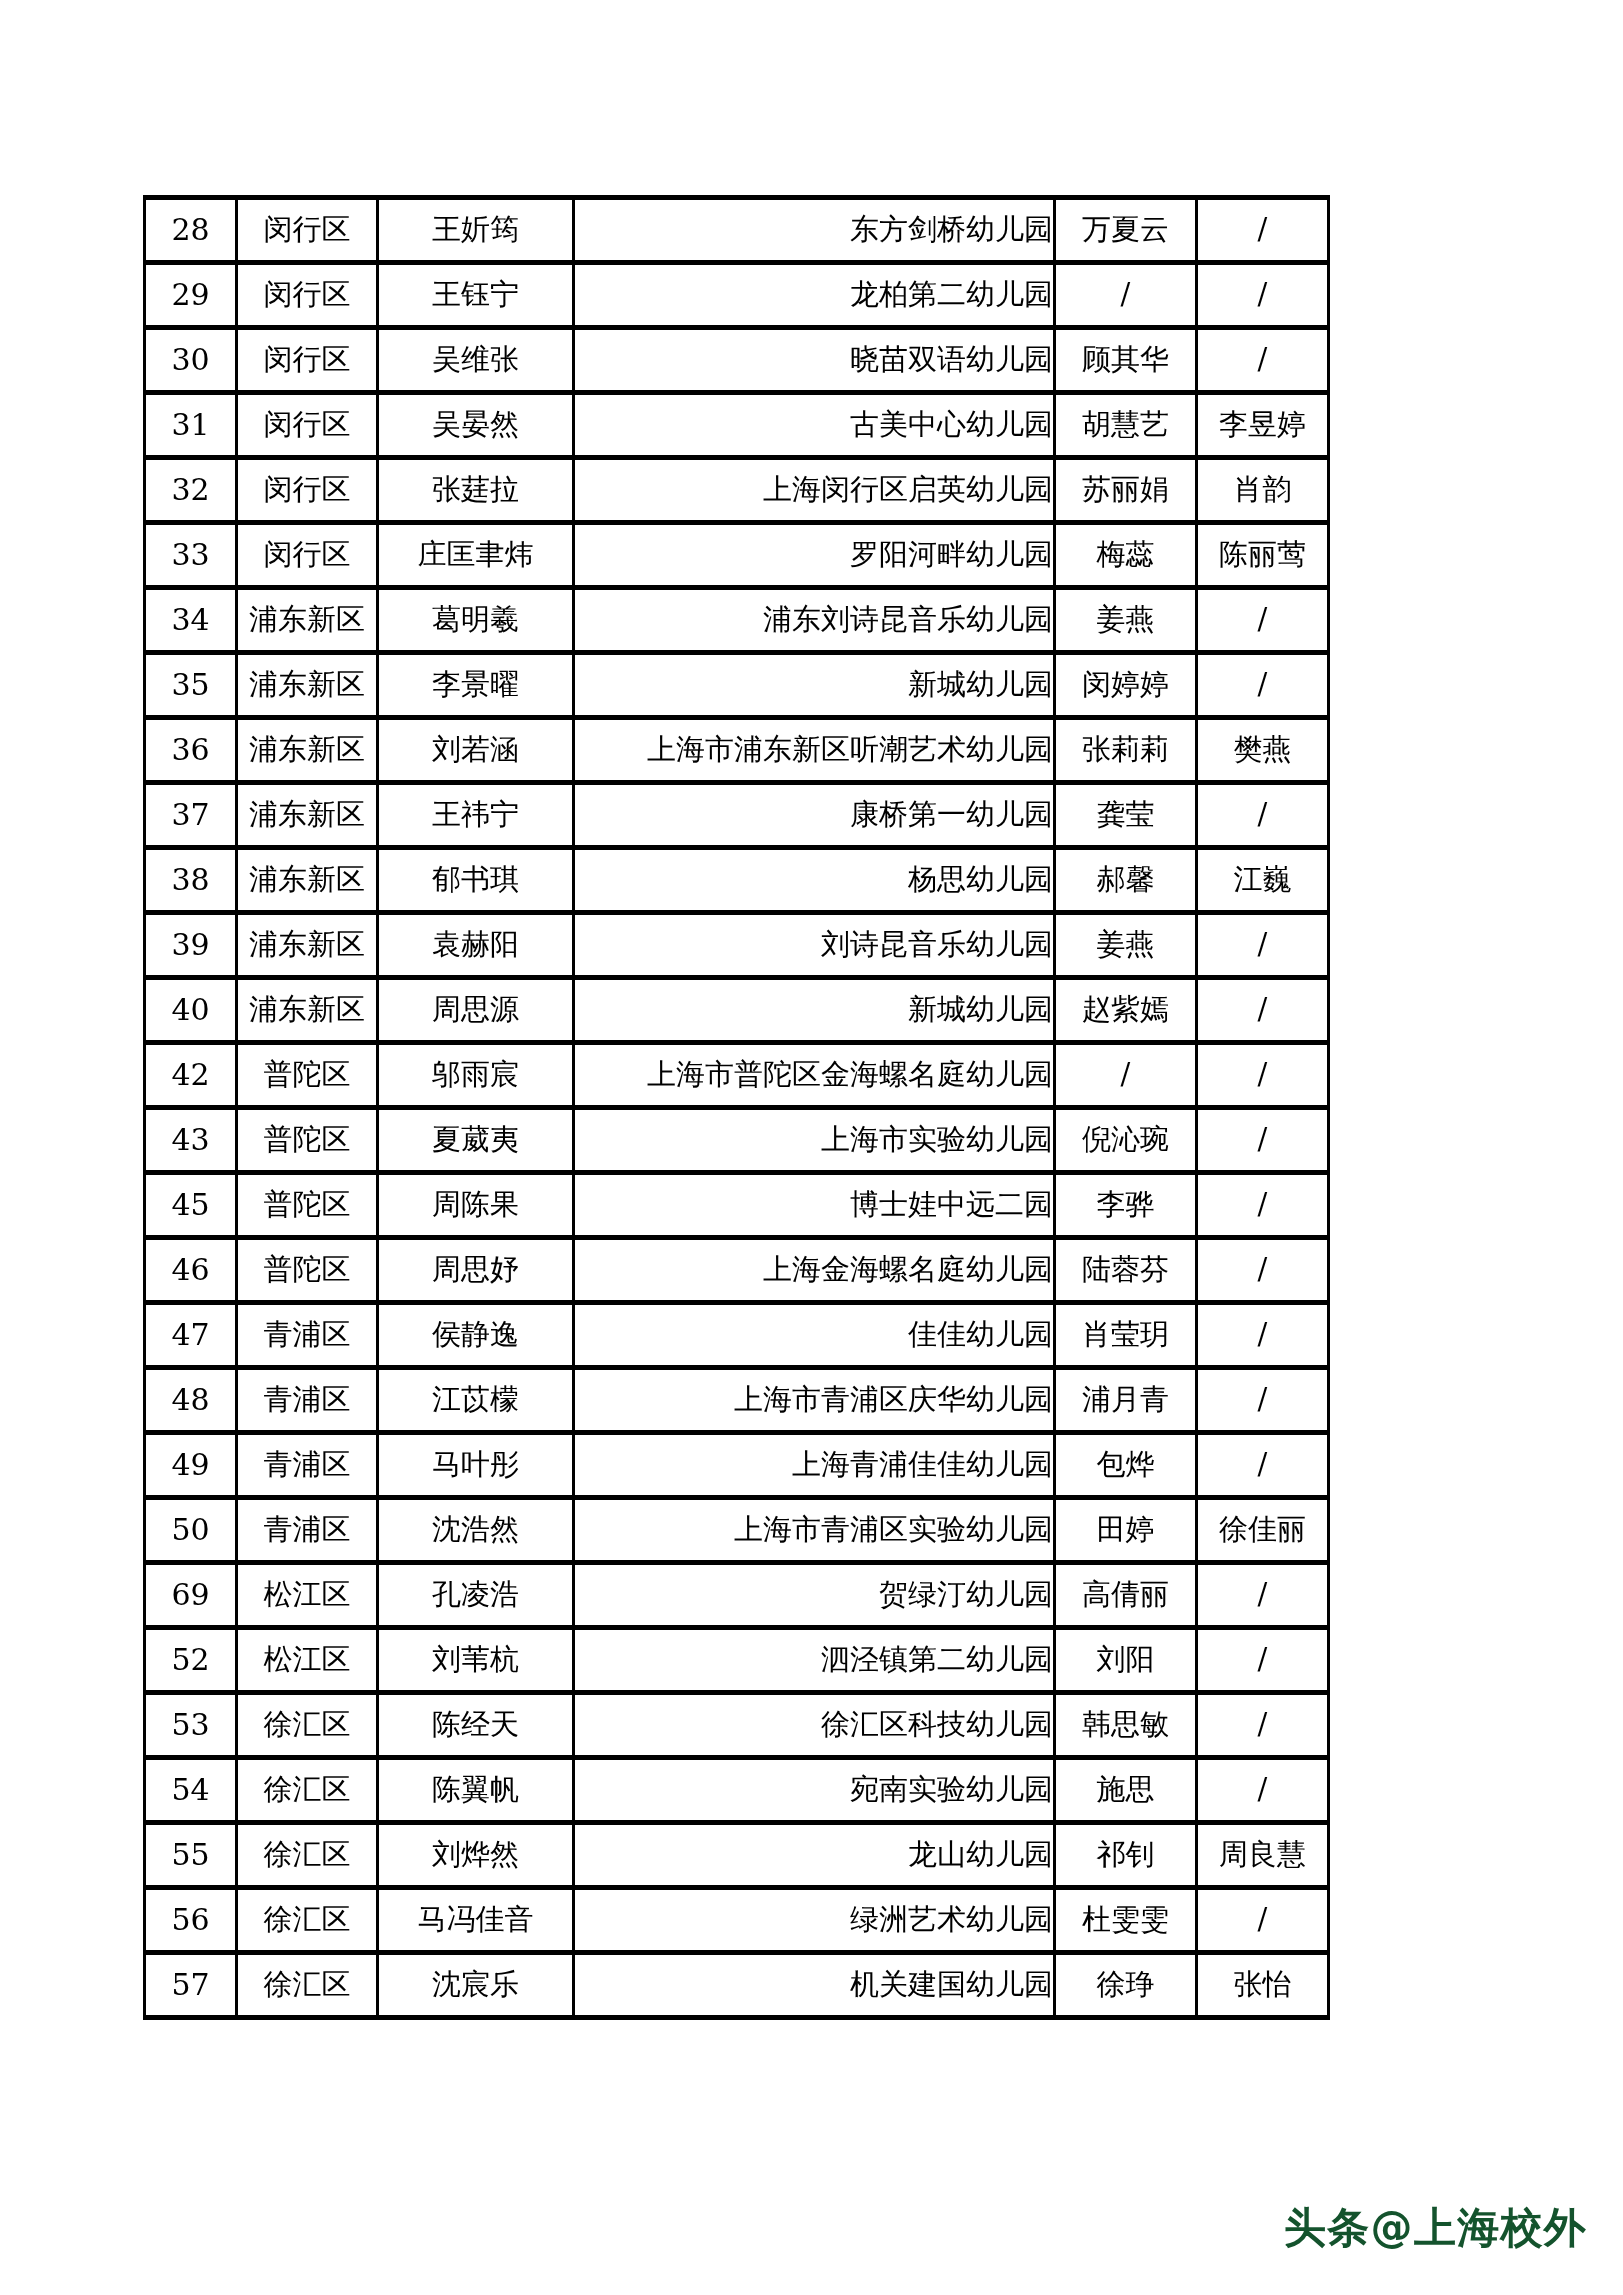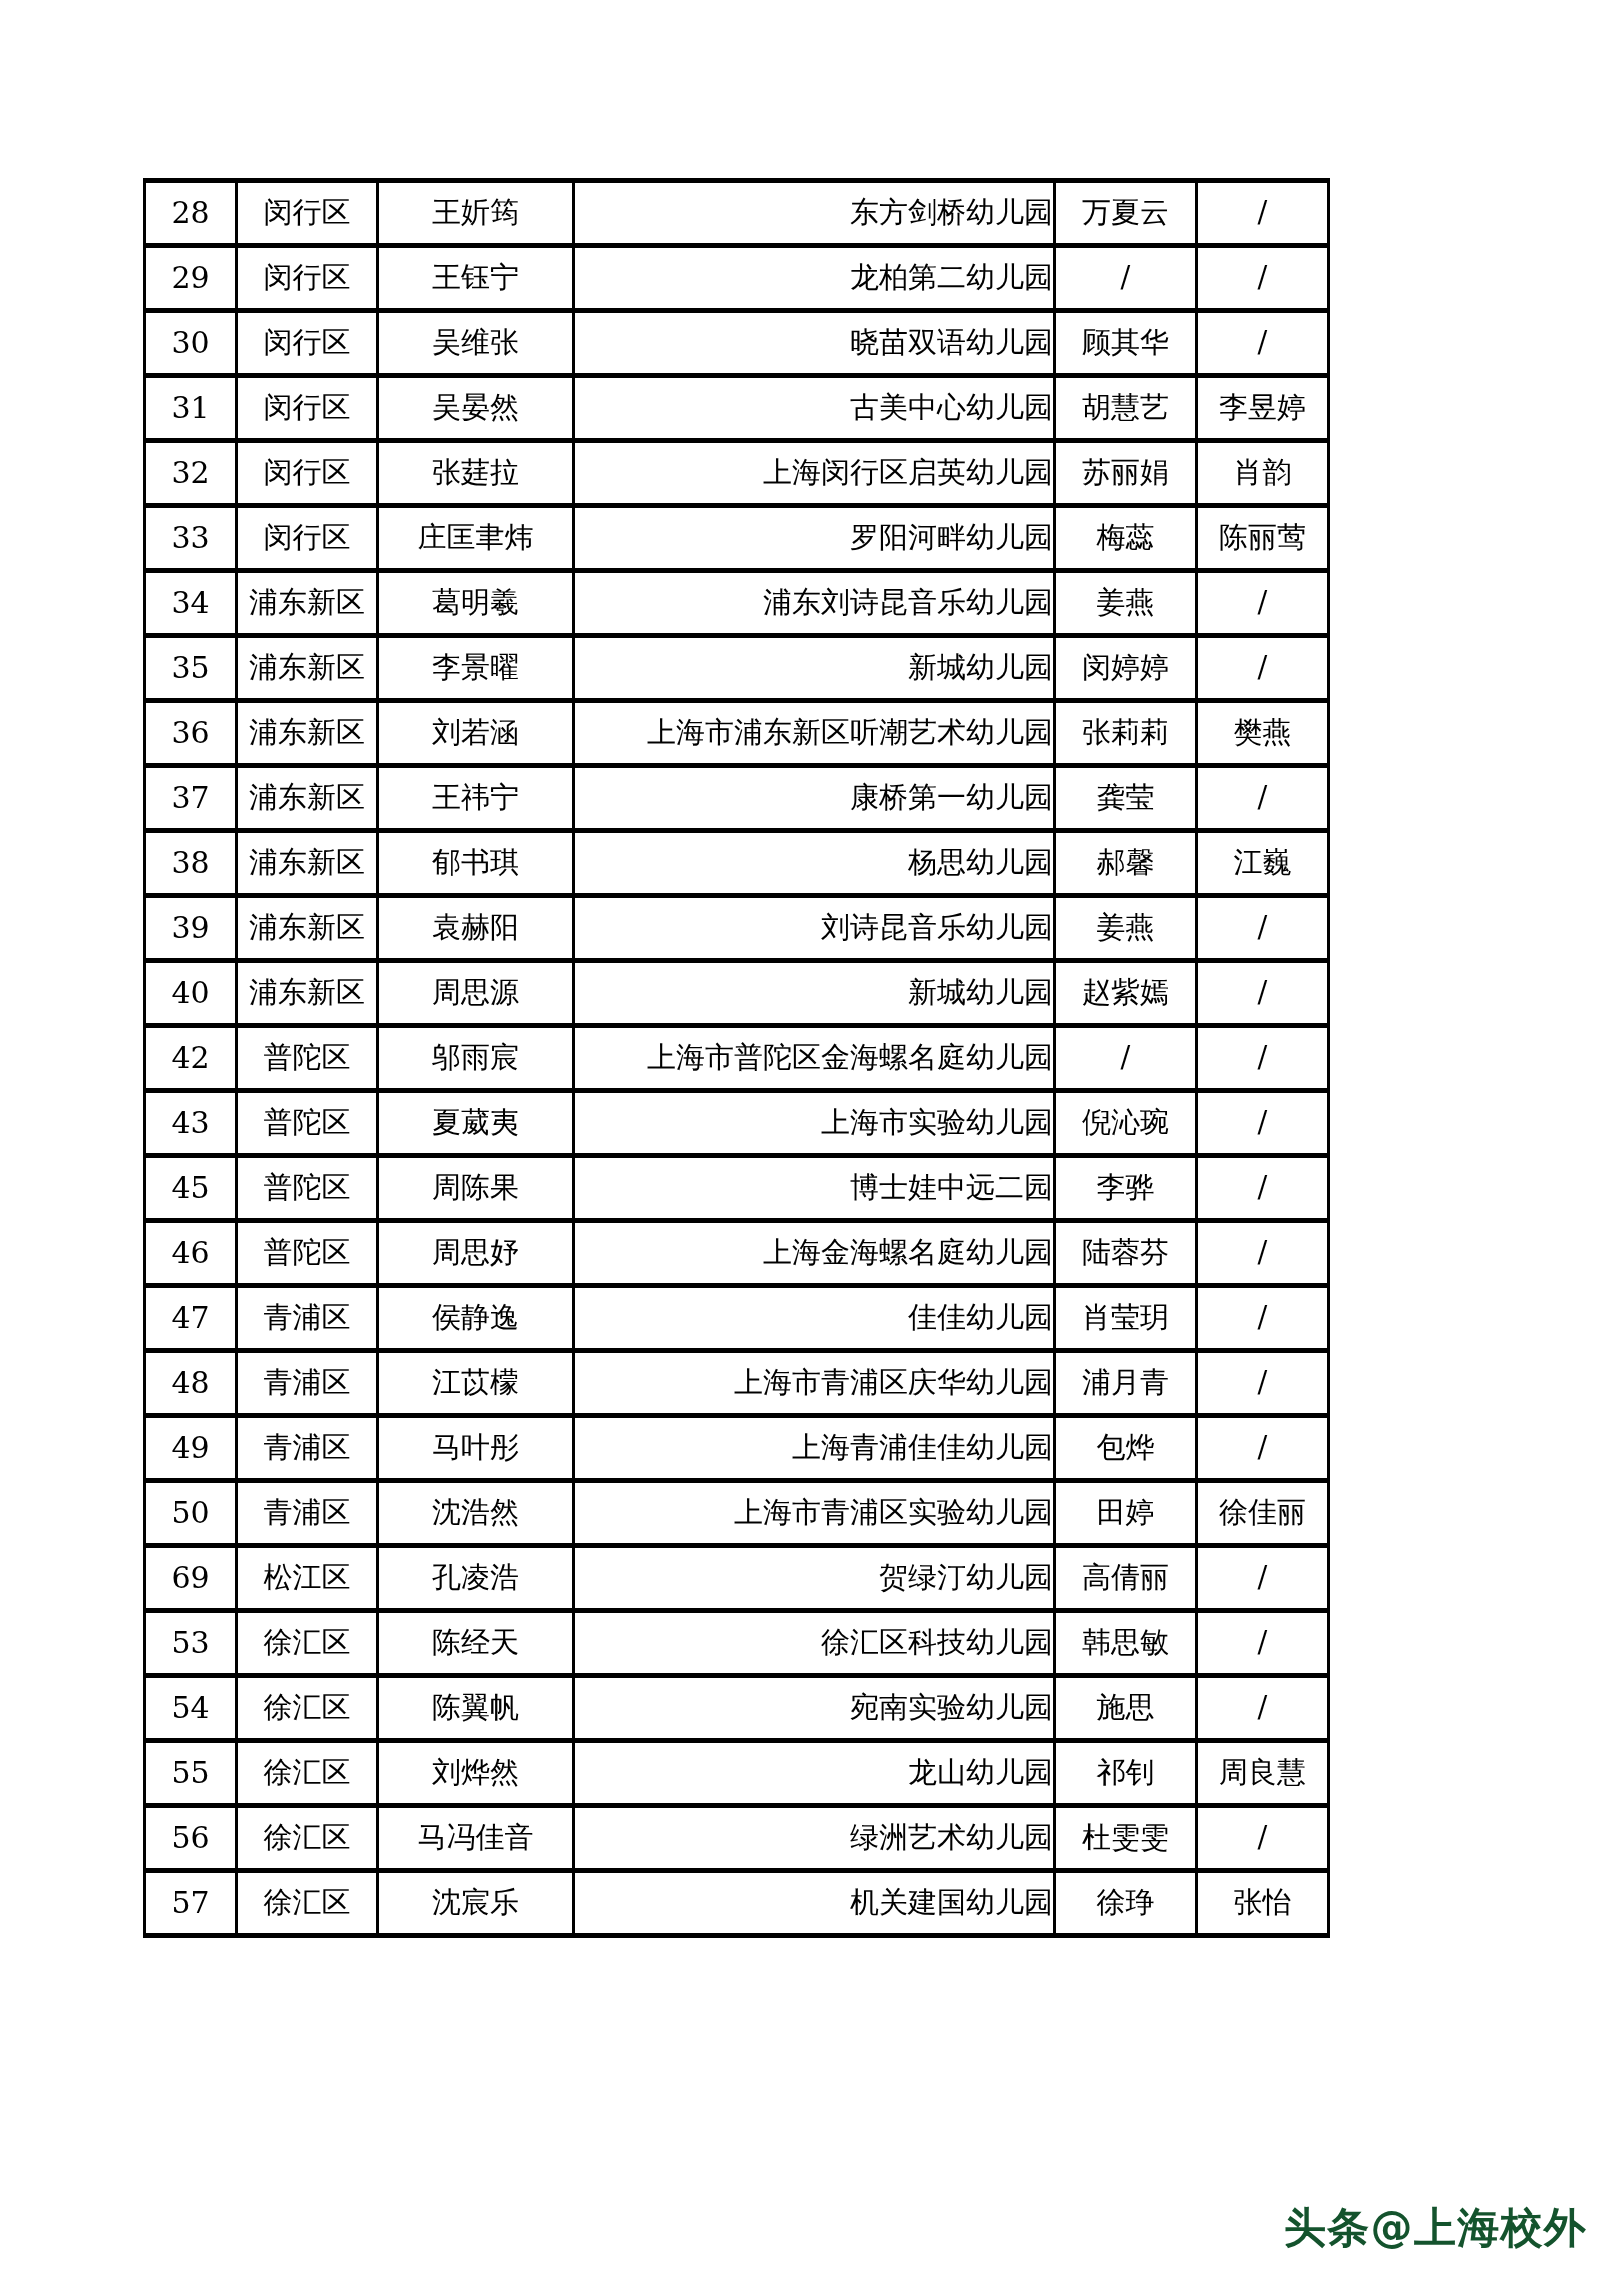--- a/index.html
+++ b/index.html
@@ -12,21 +12,21 @@
     width: 1623px;
     height: 2295px;
     background: #ffffff;
     overflow: hidden;
     font-family: "DejaVu Serif", "Liberation Serif", serif;
     color: #000000;
   }
   table.roster {
     position: absolute;
     left: 143px;
-    top: 178px;
+    top: 195px;
     width: 1184px;
     border-collapse: collapse;
     table-layout: fixed;
   }
   table.roster, table.roster td {
     border: 3.3px solid #000;
   }
   table.roster {
     border-width: 3.9px;
   }
@@ -246,20 +246,28 @@
         </tr>
         <tr>
           <td class="c0">69</td>
           <td class="c1">松江区</td>
           <td class="c2">孔凌浩</td>
           <td class="c3">贺绿汀幼儿园</td>
           <td class="c4">高倩丽</td>
           <td class="c5">/</td>
         </tr>
         <tr>
+          <td class="c0">52</td>
+          <td class="c1">松江区</td>
+          <td class="c2">刘苇杭</td>
+          <td class="c3">泗泾镇第二幼儿园</td>
+          <td class="c4">刘阳</td>
+          <td class="c5">/</td>
+        </tr>
+        <tr>
           <td class="c0">53</td>
           <td class="c1">徐汇区</td>
           <td class="c2">陈经天</td>
           <td class="c3">徐汇区科技幼儿园</td>
           <td class="c4">韩思敏</td>
           <td class="c5">/</td>
         </tr>
         <tr>
           <td class="c0">54</td>
           <td class="c1">徐汇区</td>

